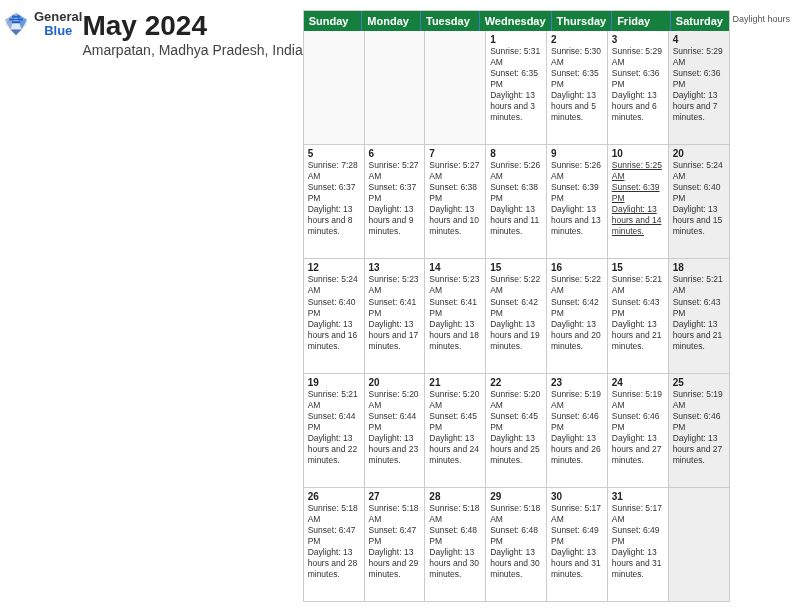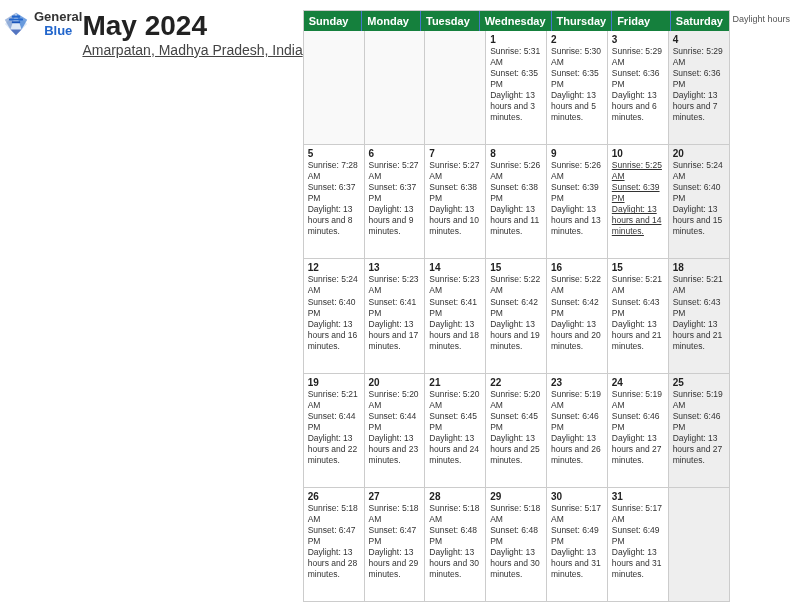--- a/index.html
+++ b/index.html
@@ -46,21 +46,20 @@
     }
     .title-block h1 {
       font-size: 28px;
       font-weight: bold;
       color: #222;
     }
     .title-block h2 {
       font-size: 14px;
       font-weight: normal;
       color: #444;
-      text-decoration: underline;
     }
     .calendar {
       flex: 1;
       display: flex;
       flex-direction: column;
       border: 1px solid #ccc;
     }
     .cal-header {
       display: grid;
       grid-template-columns: repeat(7, 1fr);

